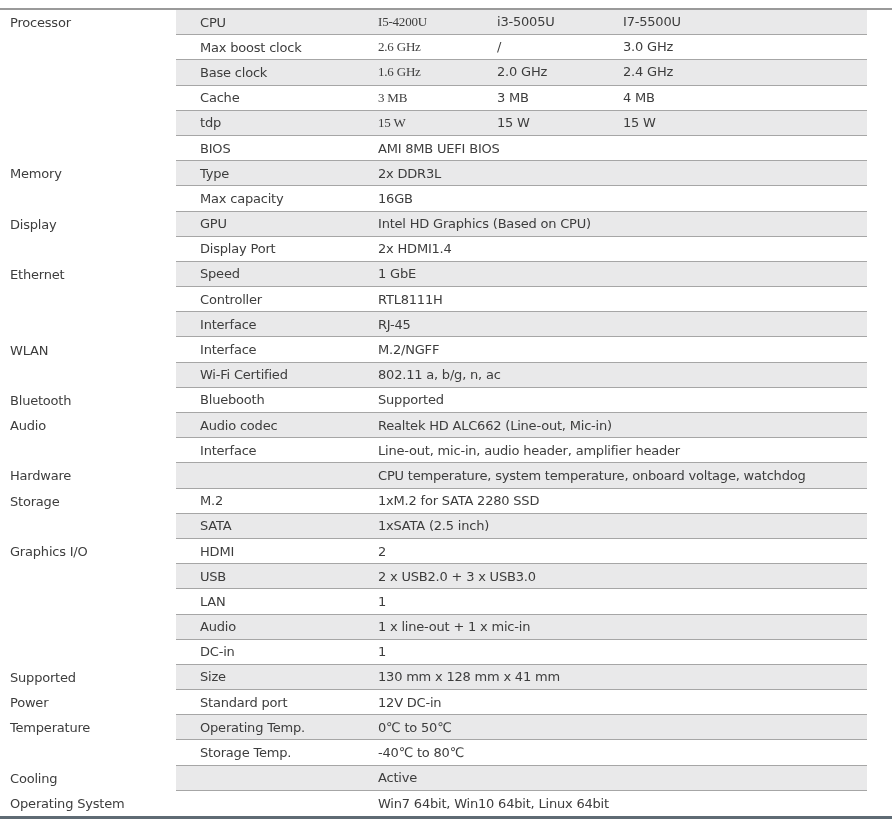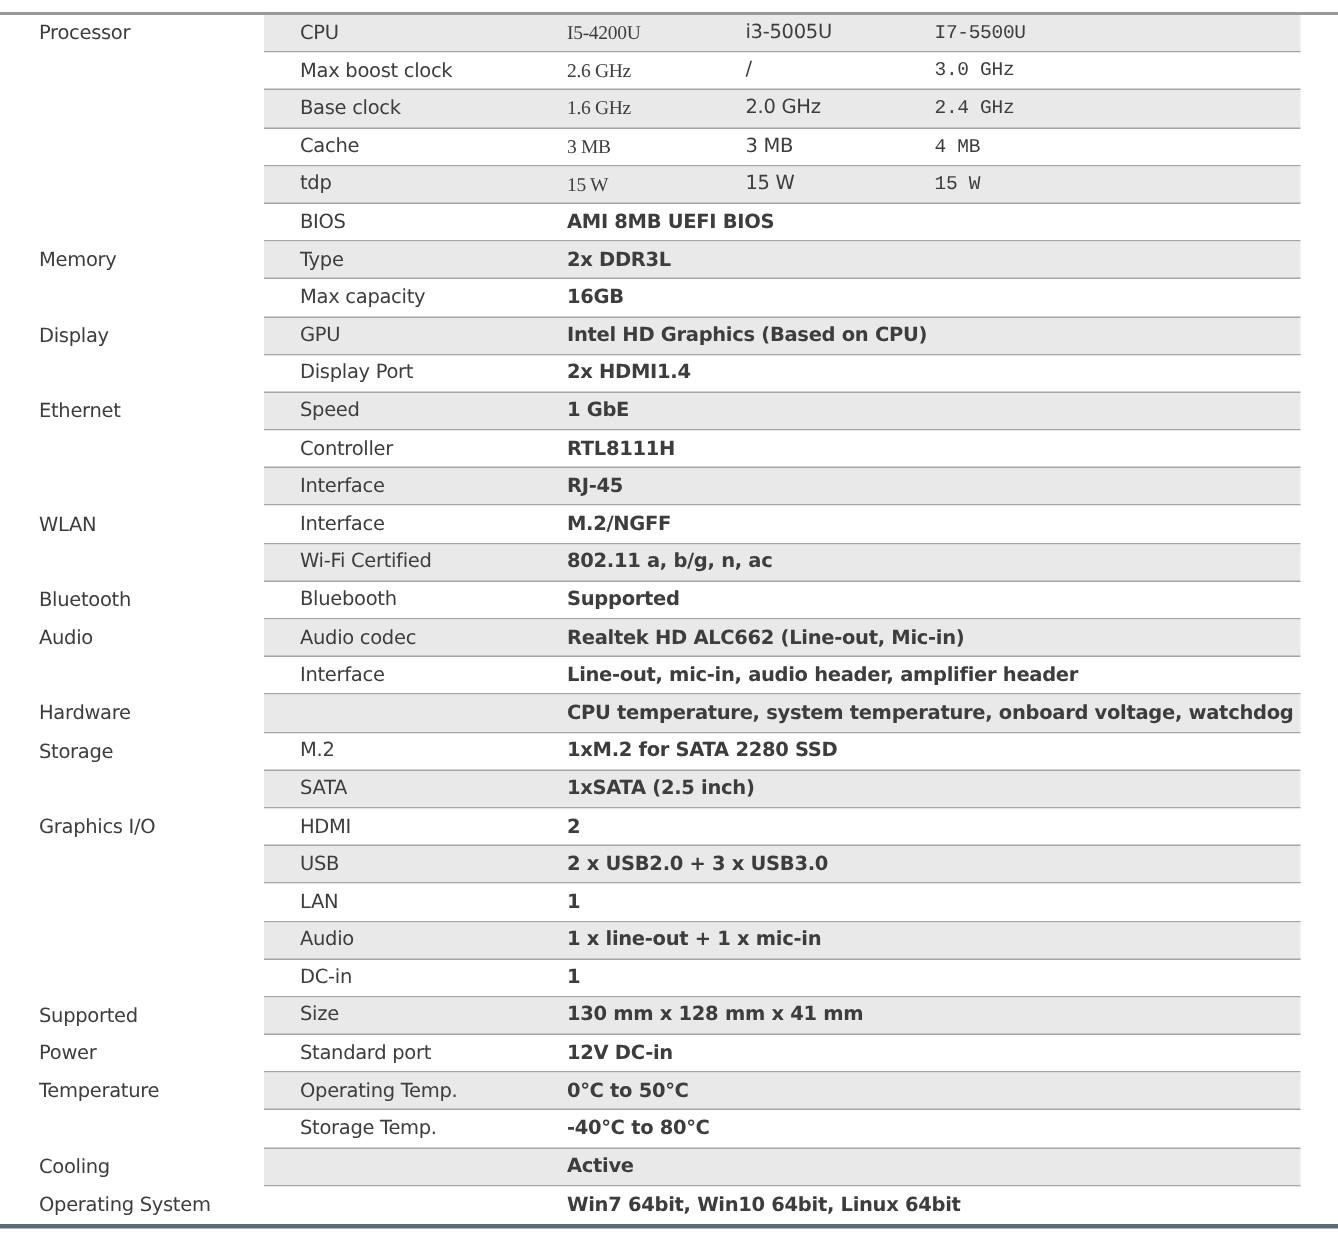--- a/index.html
+++ b/index.html
@@ -16,40 +16,40 @@
     font-size:13px;color:var(--text);letter-spacing:-0.2px;
     overflow:hidden;
   }
   .spec-table{
     margin-top:8px;width:892px;
     border-top:2px solid var(--border-top);
     border-bottom:3px solid var(--border-bottom);
   }
   .row{display:flex;height:25.2px;}
   .cat{
-    width:176px;box-sizing:border-box;padding-left:26px;
+    width:176px;box-sizing:border-box;padding-left:10px;
     display:flex;align-items:center;white-space:nowrap;flex:none;
   }
   .cells{
     flex:1;margin-right:25px;display:flex;align-items:center;
     box-sizing:border-box;border-bottom:1px solid var(--sep);
     background:#ffffff;min-width:0;
   }
   .row:last-child .cells{border-bottom:none;}
   .cells.shaded{background:var(--shade);}
   .attr{
     width:202px;box-sizing:border-box;padding-left:24px;
     white-space:nowrap;flex:none;
   }
   .vals{flex:1;display:flex;min-width:0;}
   .val{white-space:nowrap;}
-  .val.single{flex:1;font-weight:bold;}
+  .val.single{flex:1;}
   .val.multi:nth-child(1){width:119px;flex:none;font-family:Liberation Serif, serif;}
   .val.multi:nth-child(2){width:126px;flex:none;}
-  .val.multi:nth-child(3){flex:1;font-family:Liberation Mono, monospace;}
+  .val.multi:nth-child(3){flex:1;}
 </style>
 </head>
 <body>
 
 <div class="spec-table">
     <div class="row">
     <div class="cat">Processor</div>
     <div class="cells shaded">
       <div class="attr">CPU</div>
       <div class="vals">

